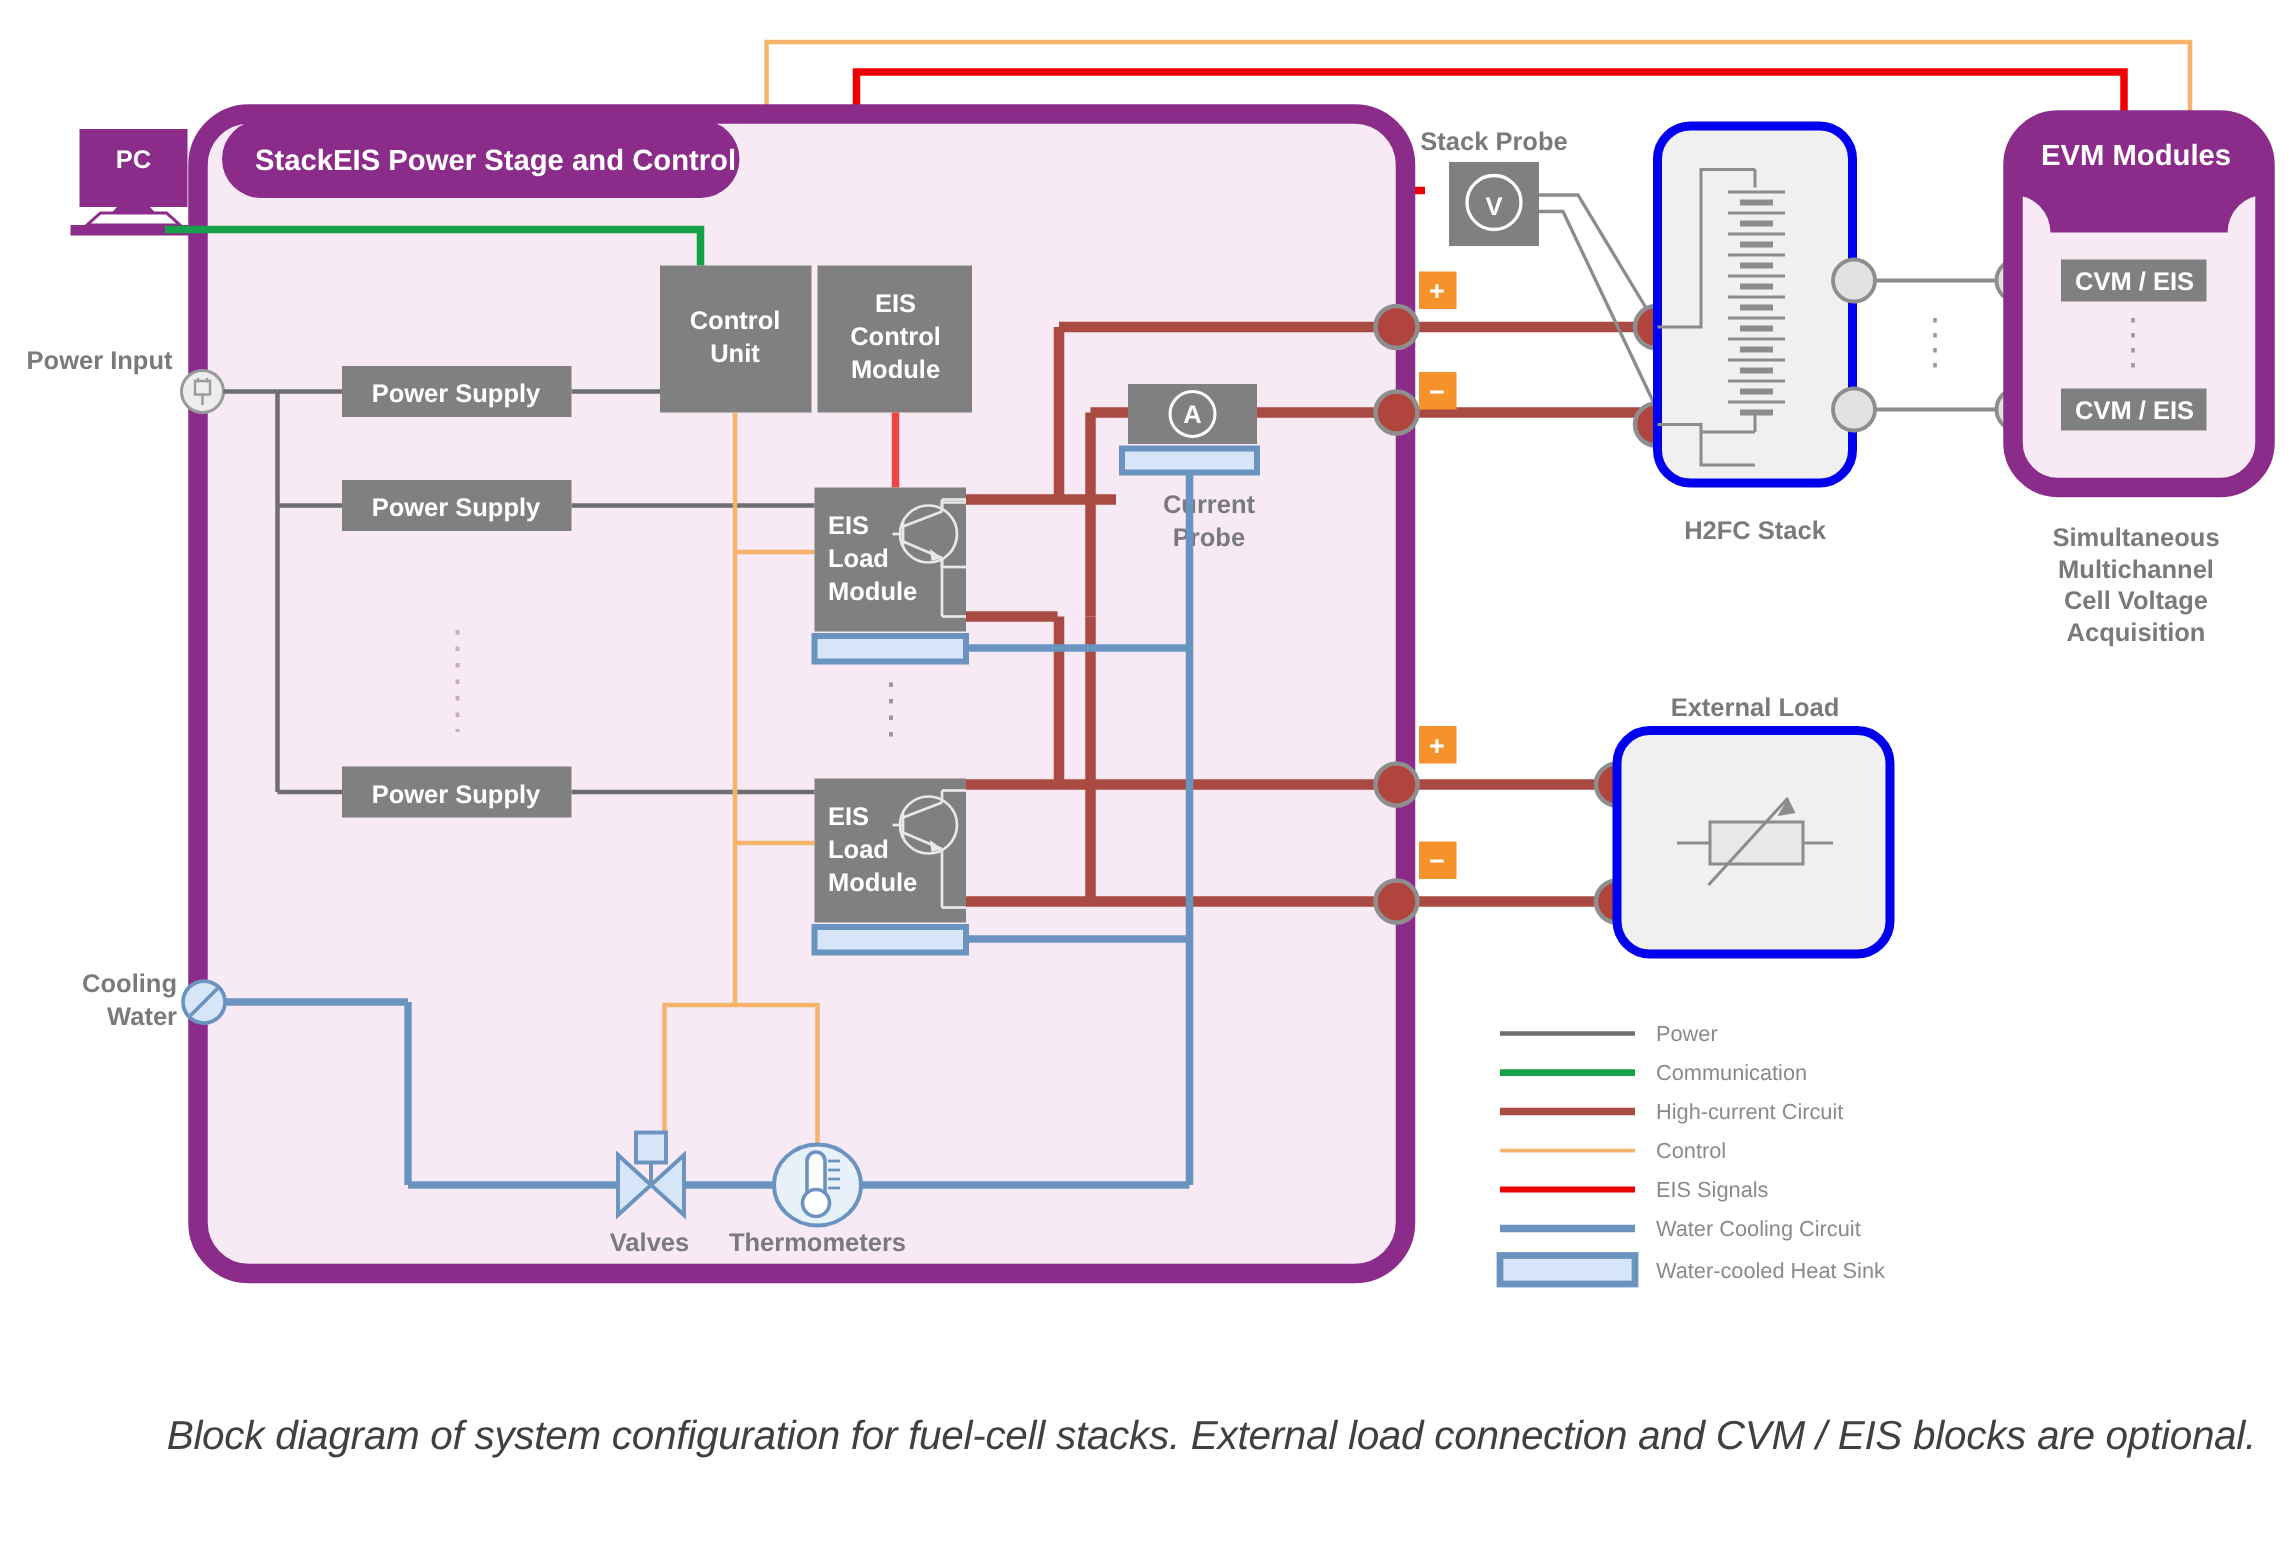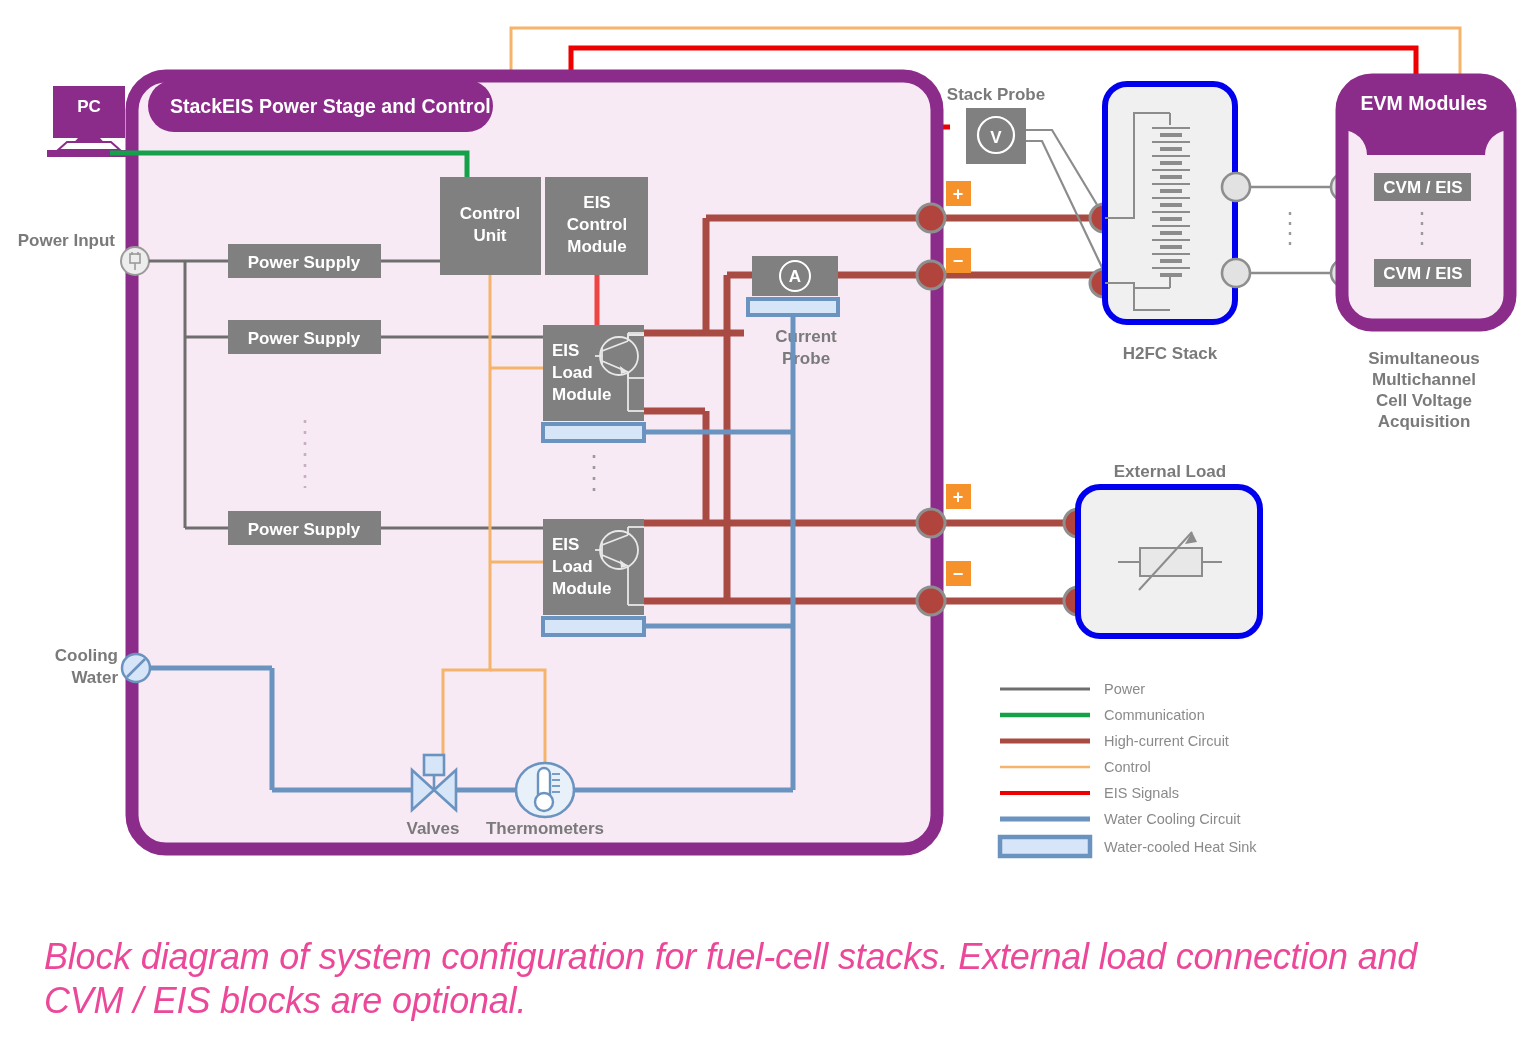--- a/index.html
+++ b/index.html
@@ -9,24 +9,25 @@
     font-family:"Liberation Sans", sans-serif;
     position:relative;
   }
   #stage{position:absolute;left:0;top:0;width:1525px;height:1045px;}
   svg#diagram{position:absolute;left:0;top:0;width:1525px;height:910px;display:block;}
 
   .caption{
     position:absolute;left:44px;top:935px;width:1460px;
     font-family:"Liberation Sans", sans-serif;
     font-style:italic;
-    font-size:36px;
+    font-size:27px;
     line-height:44px;
-    color:#ec4899;
+    color:#404040;
     letter-spacing:-0.2px;
+    text-align:right;
   }
 
   
   .lbl-grey{fill:#7a7a7a;font-weight:bold;font-size:17px;font-family:"Liberation Sans",sans-serif;}
   .lbl-white{fill:#ffffff;font-weight:bold;font-size:17px;font-family:"Liberation Sans",sans-serif;}
   .lbl-title{fill:#ffffff;font-weight:bold;font-size:19.5px;font-family:"Liberation Sans",sans-serif;}
   .lbl-legend{fill:#8a8a8a;font-size:14.5px;font-family:"Liberation Sans",sans-serif;}
   .lbl-pm{fill:#ffffff;font-weight:bold;font-size:18px;font-family:"Liberation Sans",sans-serif;}
 </style>
 </head>

